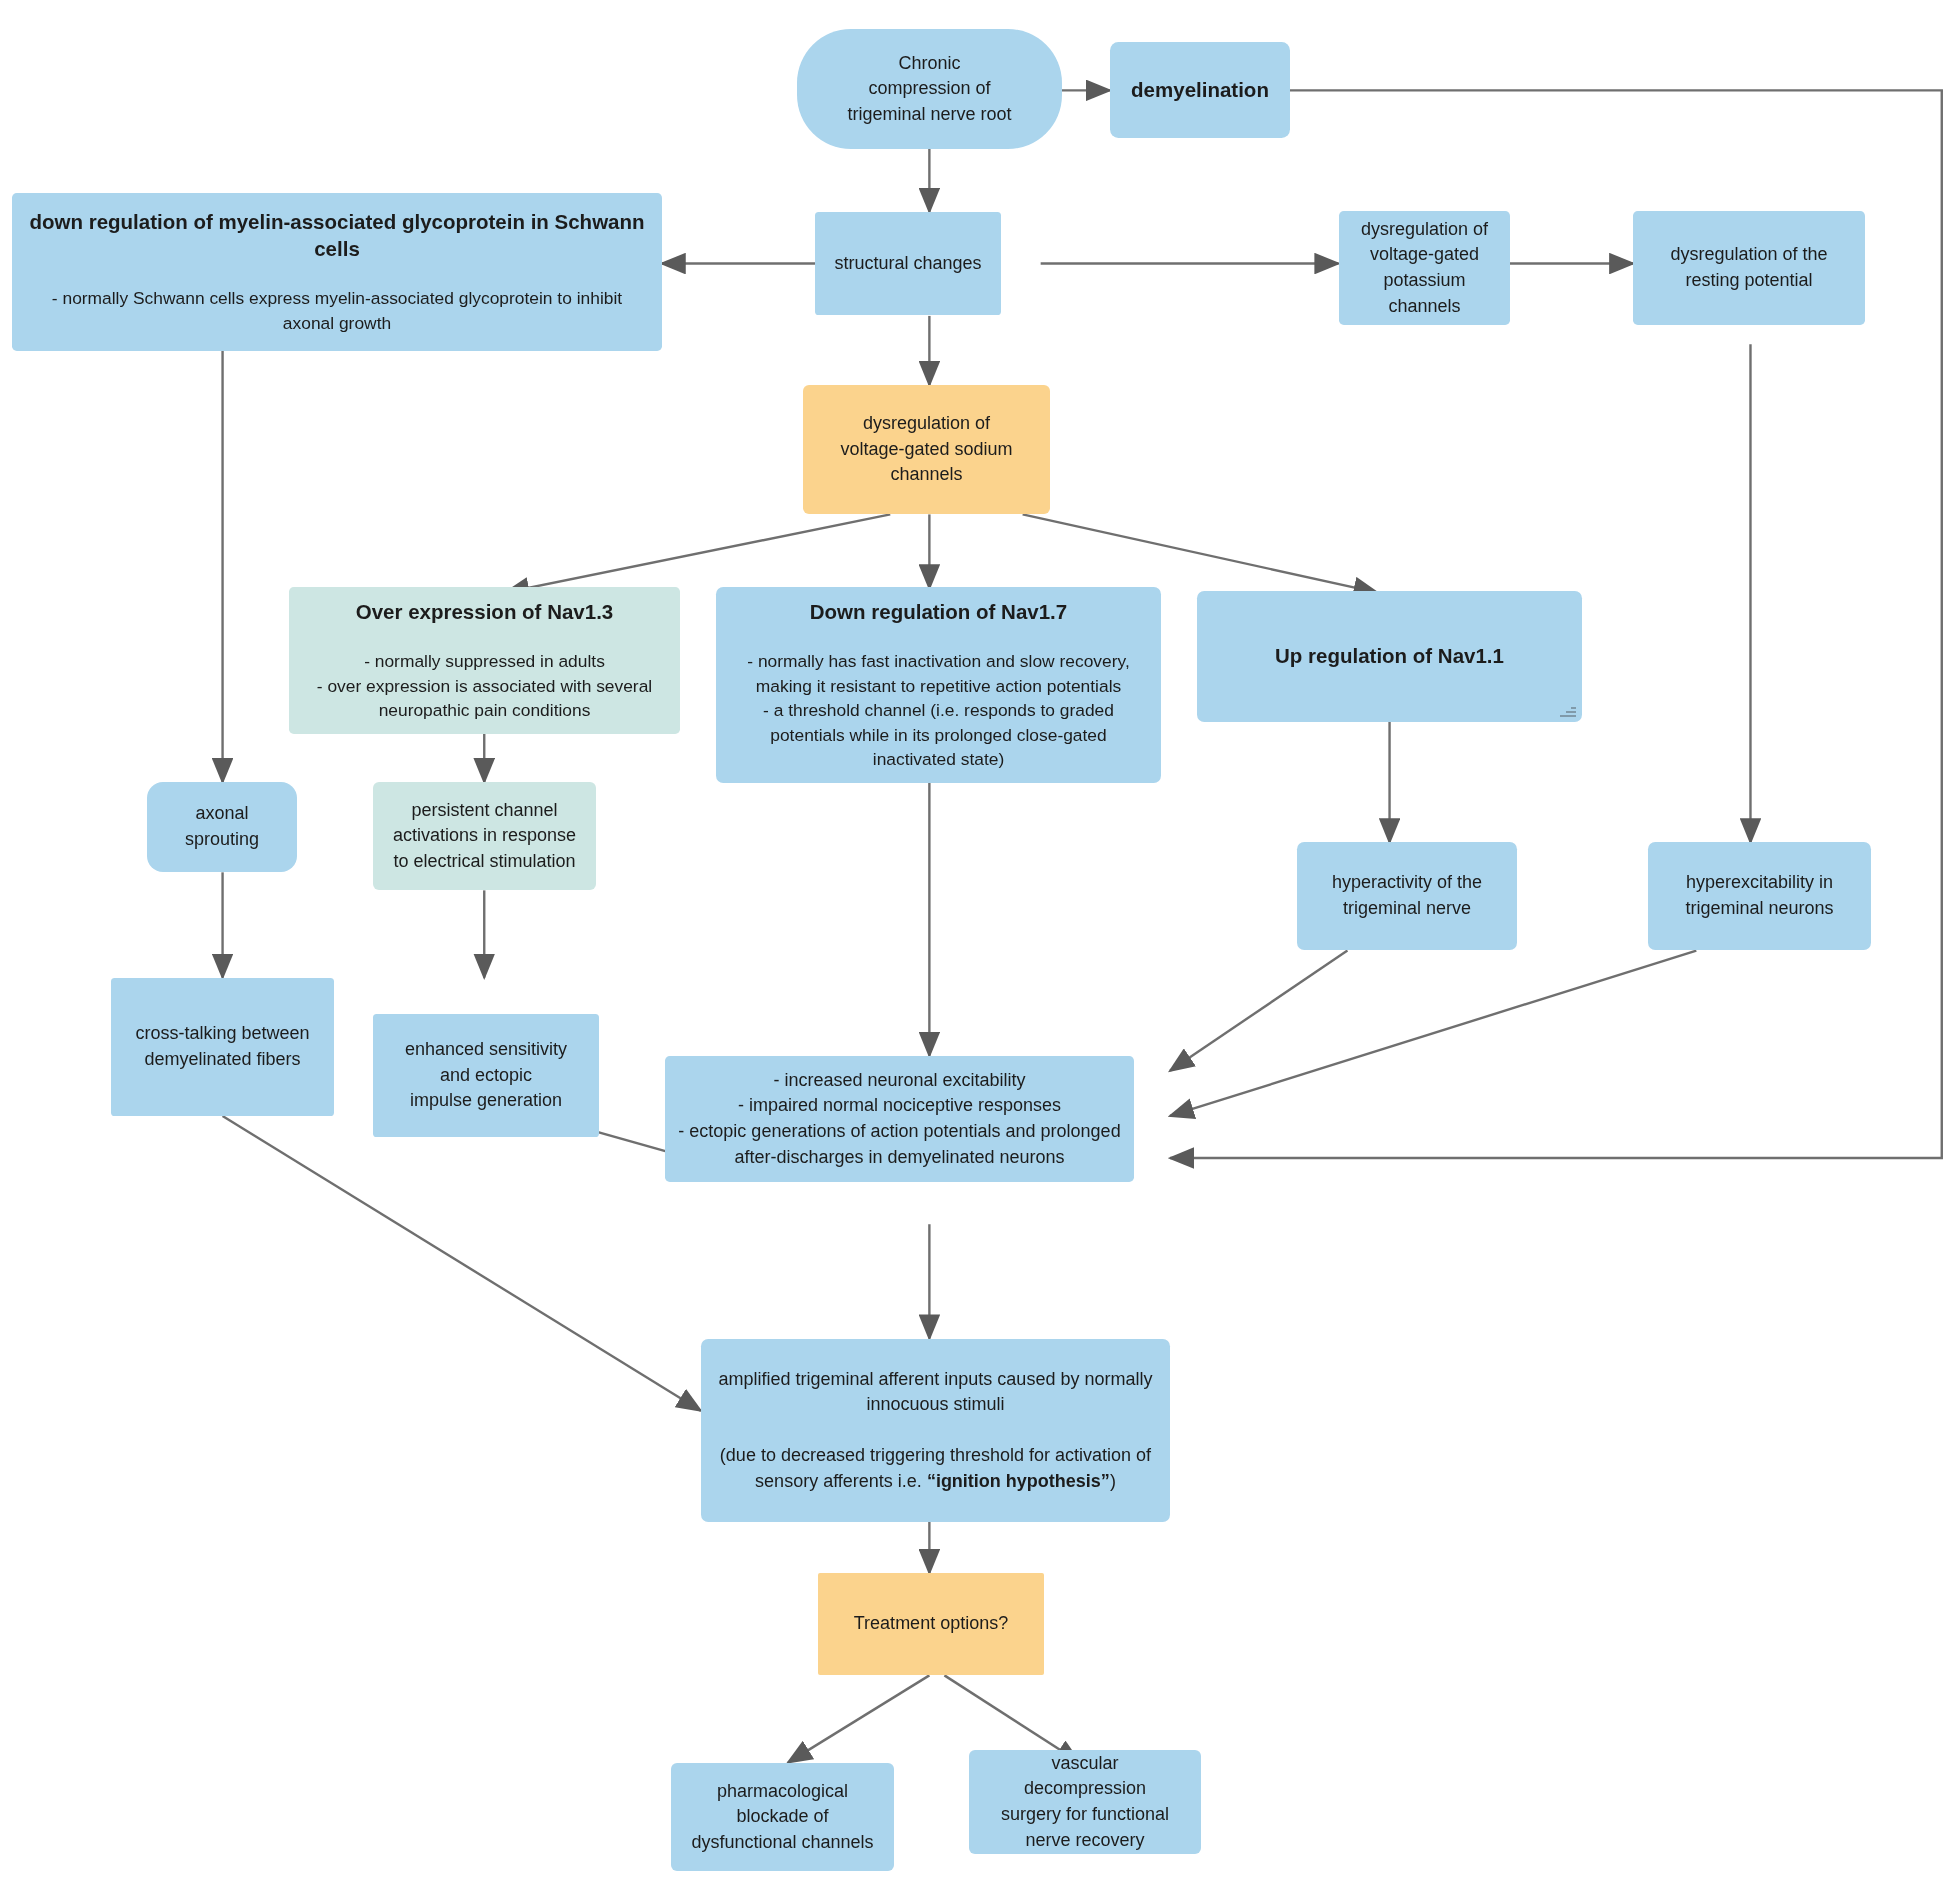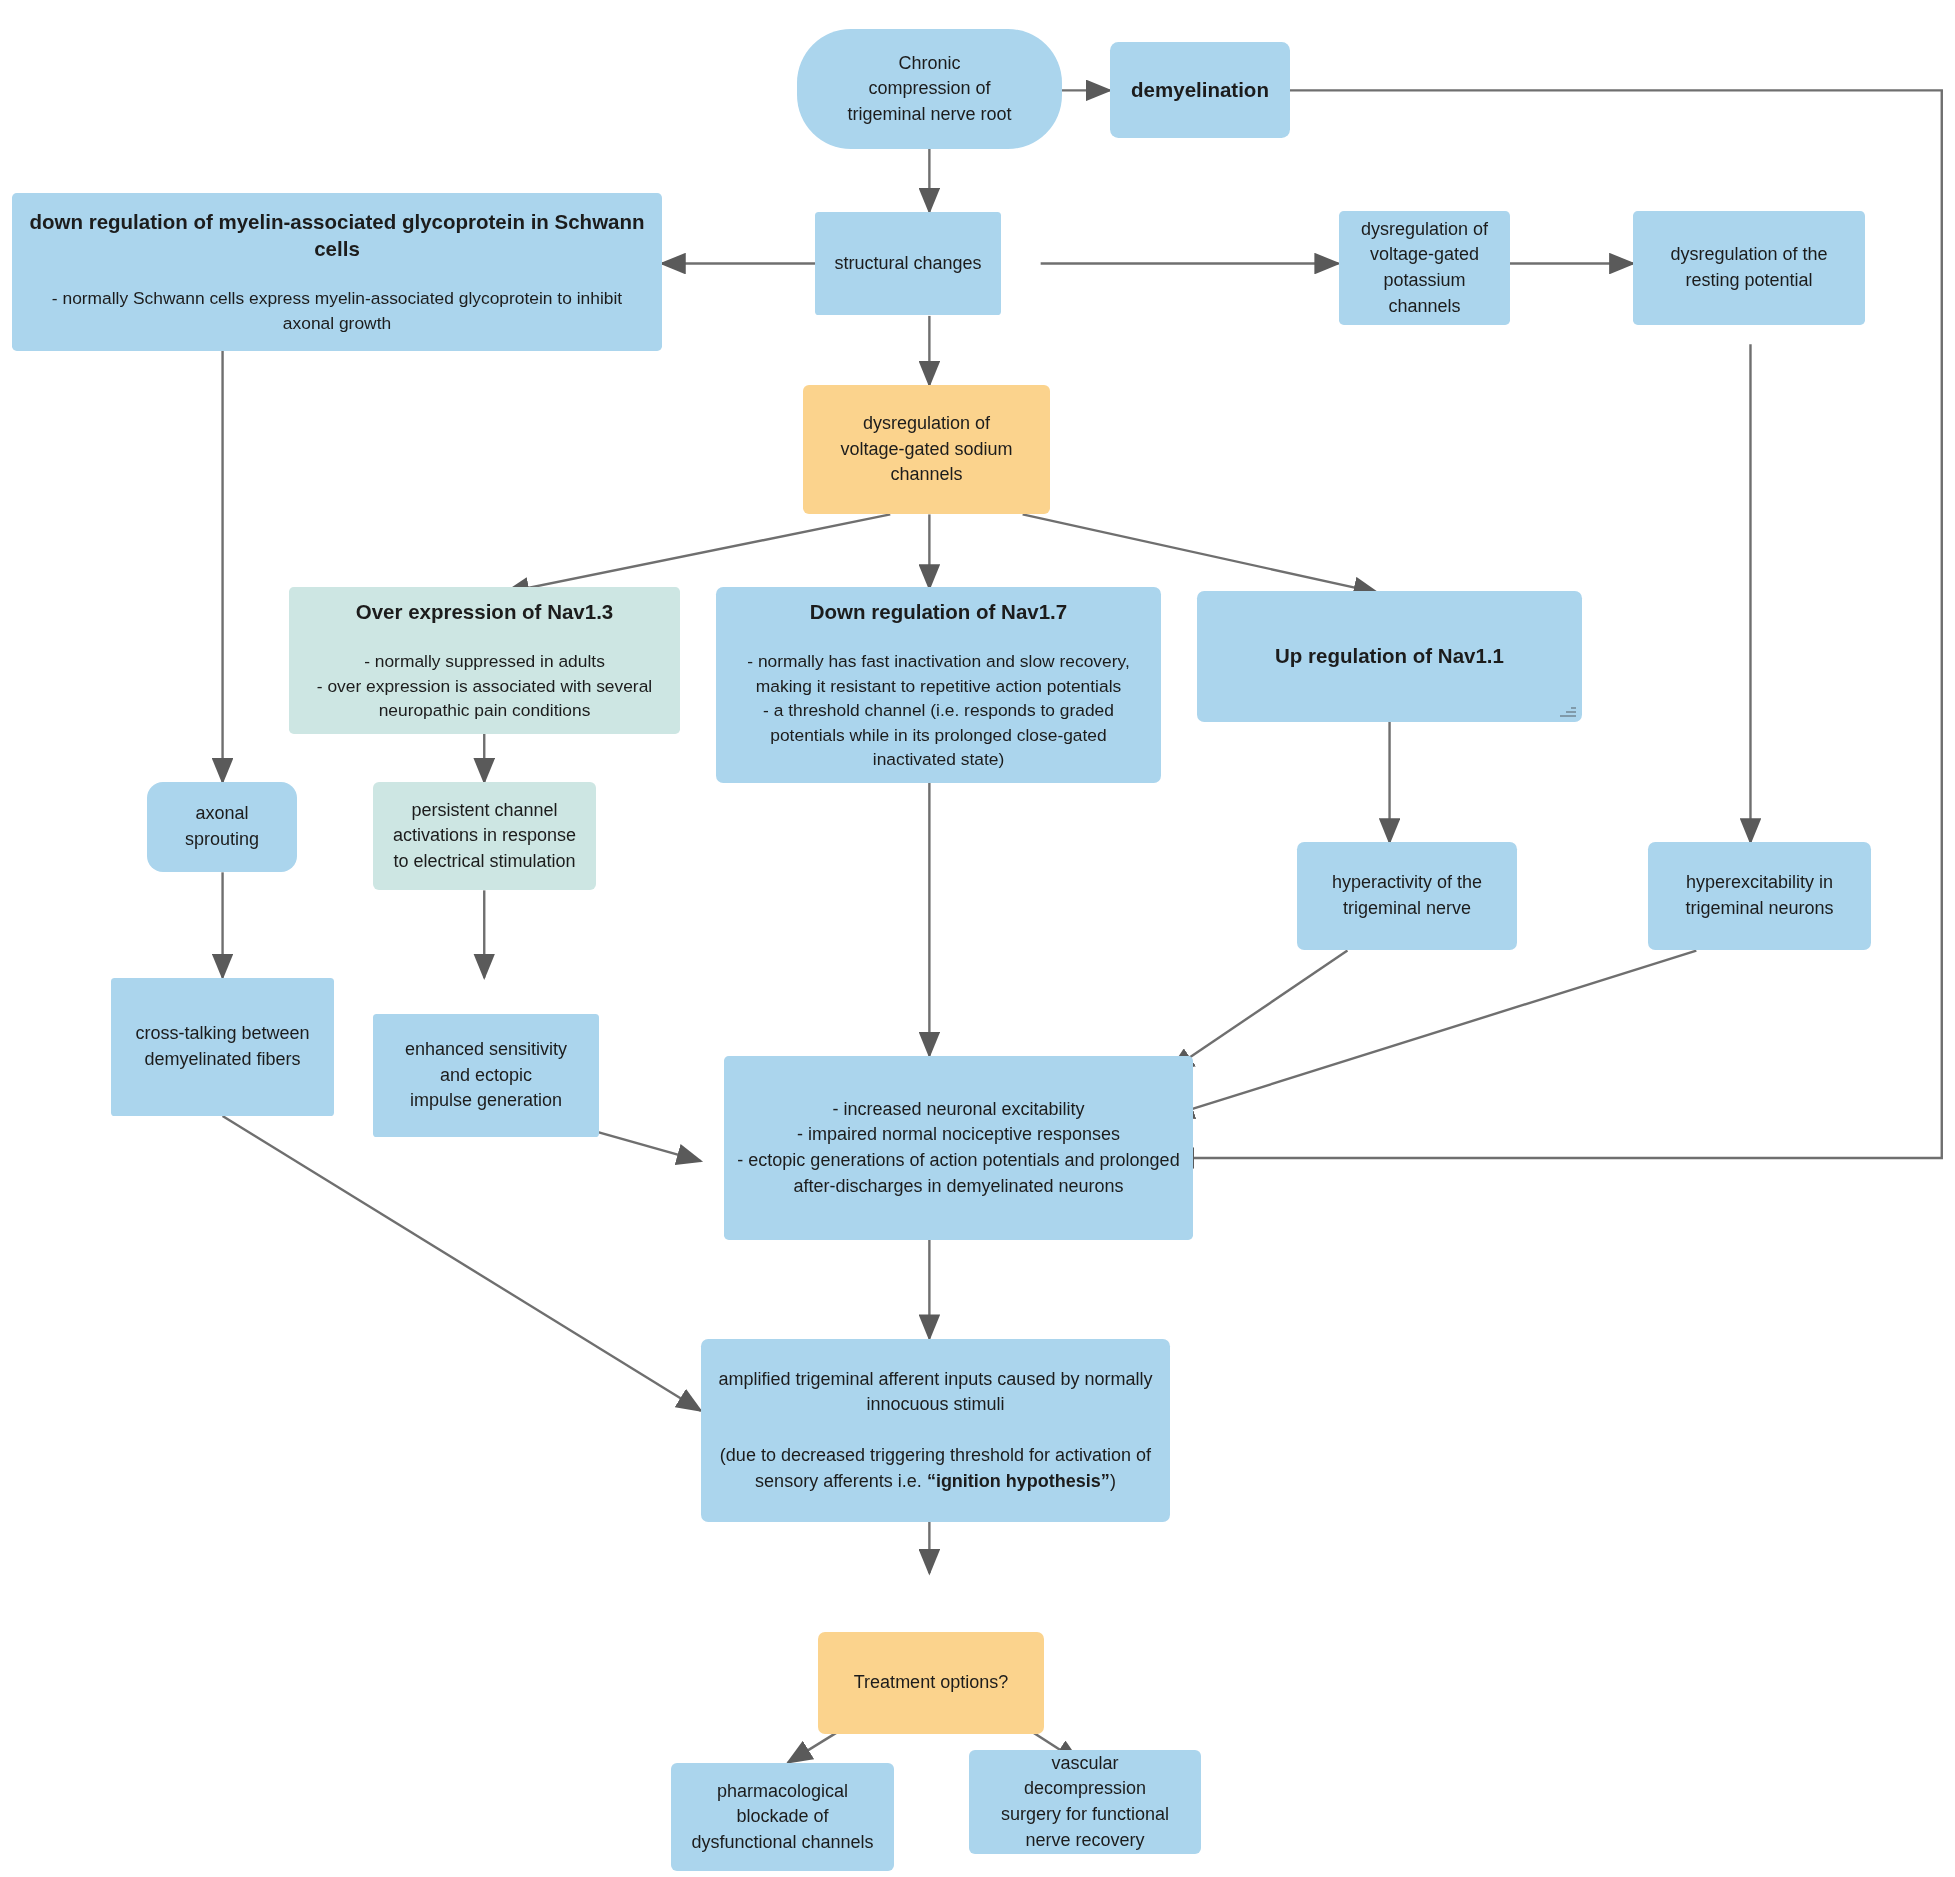--- a/index.html
+++ b/index.html
@@ -206,32 +206,32 @@
   </div>
 
   <div class="node blue" style="left:111px;top:978px;width:223px;height:138px;border-radius:3.6px;">
     <span class="lines">cross-talking between<br>demyelinated fibers</span>
   </div>
 
   <div class="node blue" style="left:373px;top:978px;width:226px;height:123px;border-radius:3.6px;margin-top:36px;">
     <span class="lines">enhanced sensitivity<br>and ectopic<br>impulse generation</span>
   </div>
 
-  <div class="node blue" style="left:724px;top:1056px;width:469px;height:184px;border-radius:4.8px;padding:7.2px 12px;">
+  <div class="node blue" style="left:665px;top:1056px;width:469px;height:126px;border-radius:4.8px;padding:7.2px 12px;">
     <span class="lines">- increased neuronal excitability</span>
     <span class="lines">- impaired normal nociceptive responses</span>
     <span class="lines">- ectopic generations of action potentials and prolonged after-discharges in demyelinated neurons</span>
   </div>
 
   <div class="node blue" style="left:701px;top:1339px;width:469px;height:183px;border-radius:7.2px;padding:8.4px 13.2px;">
     <span class="lines">amplified trigeminal afferent inputs caused by normally innocuous stimuli</span>
     <span class="lines" style="margin-top:25px;"><span>(due to decreased triggering threshold for activation of sensory afferents i.e. </span><b>“ignition hypothesis”</b><span>)</span></span>
   </div>
 
-  <div class="node orange" style="left:818px;top:1632px;width:226px;height:102px;border-radius:7px;">
+  <div class="node orange" style="left:818px;top:1573px;width:226px;height:102px;border-radius:2px;">
     <span class="lines">Treatment options?</span>
   </div>
 
   <div class="node blue" style="left:671px;top:1763px;width:223px;height:108px;border-radius:6px;">
     <span class="lines">pharmacological<br>blockade of<br>dysfunctional channels</span>
   </div>
 
   <div class="node blue" style="left:969px;top:1750px;width:232px;height:104px;border-radius:6px;">
     <span class="lines">vascular<br>decompression<br>surgery for functional<br>nerve recovery</span>
   </div>

